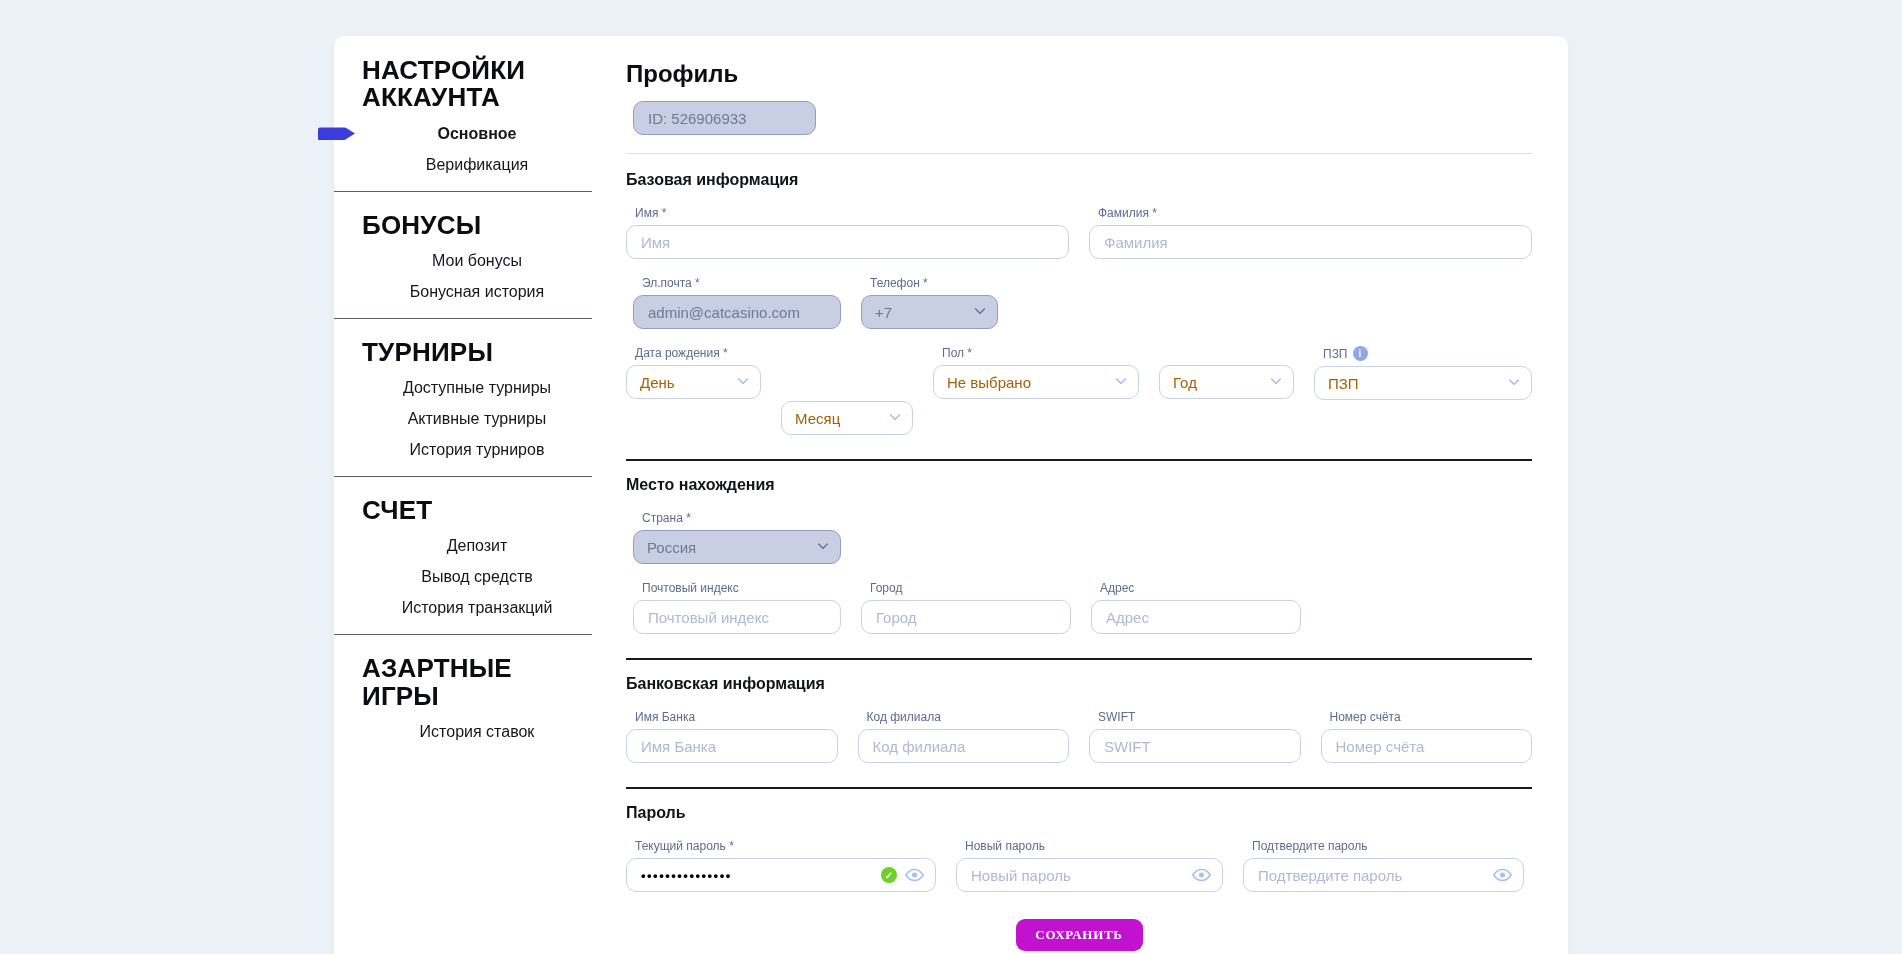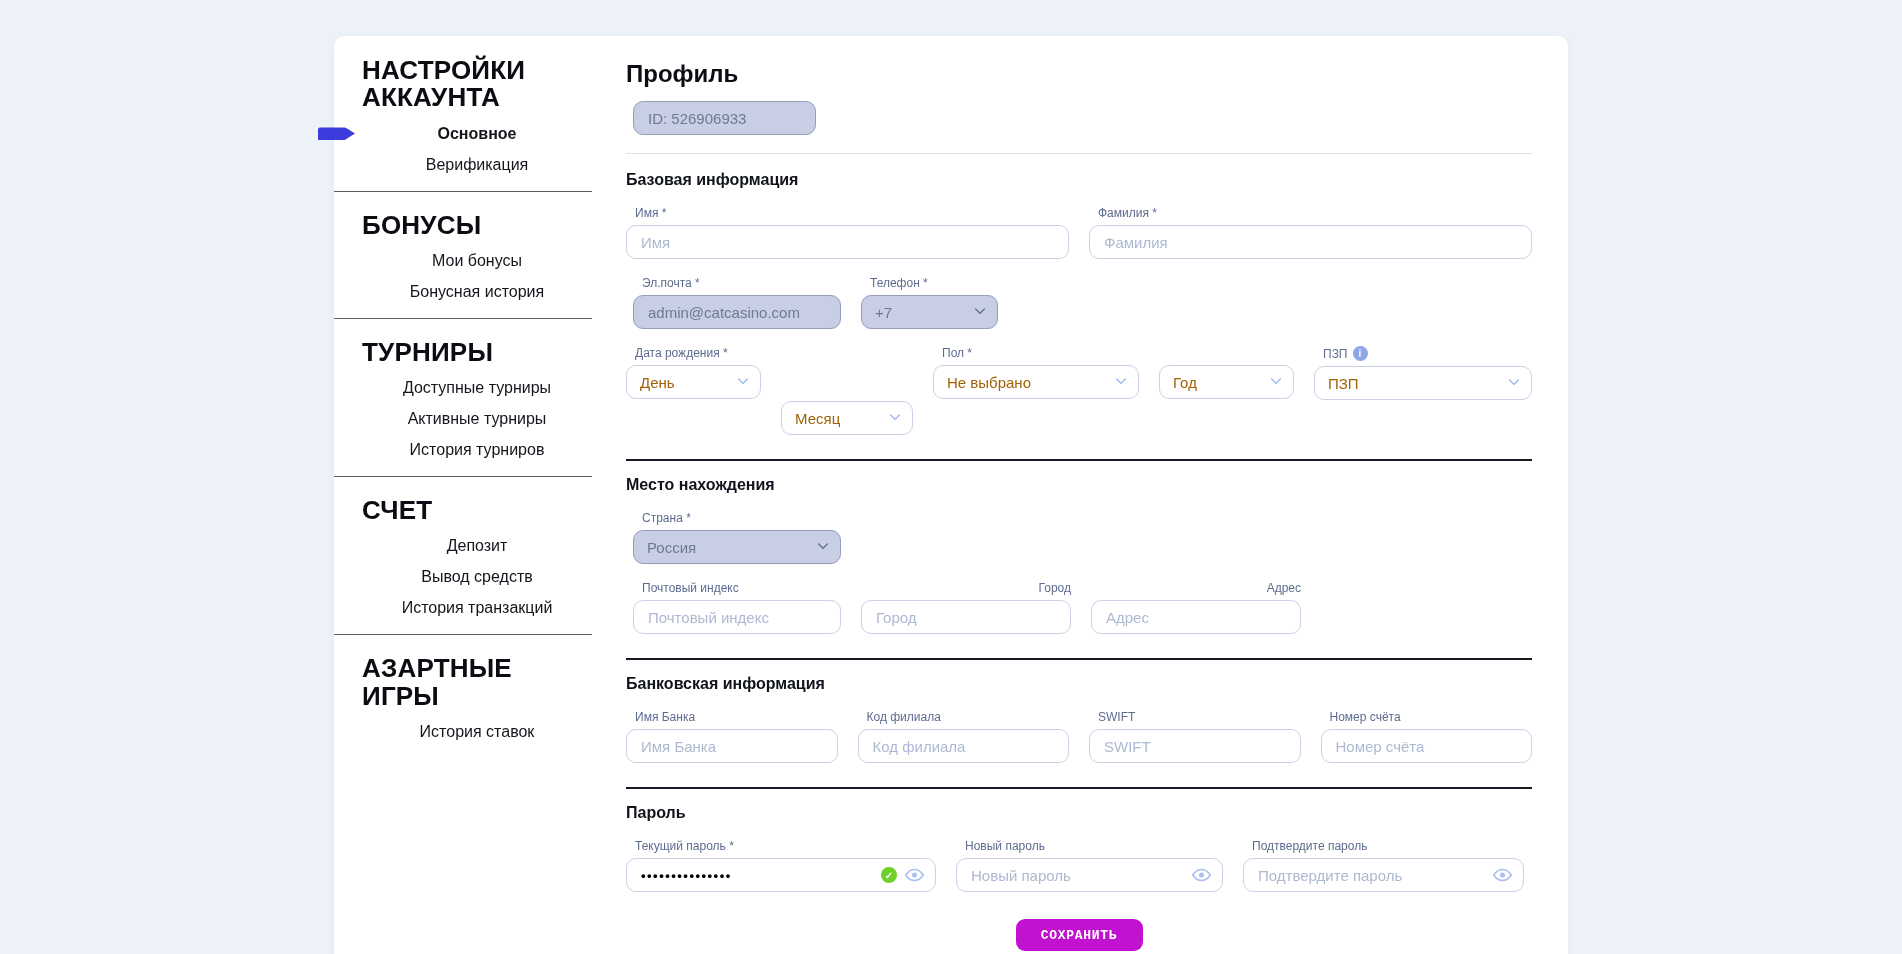--- a/index.html
+++ b/index.html
@@ -88,21 +88,21 @@
     transform:rotate(45deg) translate(-2px,-2px);
   }
   .fselect.disabled .chev { border-color:#6f7b9d; }
   
   .w-flex { flex:1; }
   .w215 { width:215px; flex:0 0 215px;padding-left:7px; }
   .w137 { width:137px; flex:0 0 137px; }
   .w135 { width:135px; flex:0 0 135px; }
   .w132 { width:132px; flex:0 0 132px;gap:36px; }
   .w206 { width:206px; flex:0 0 206px; }
-  .w210 { width:210px; flex:0 0 210px;align-items:flex-end; }
+  .w210 { width:210px; flex:0 0 210px; }
   .w310 { width:310px; flex:0 0 310px; }
   .w267 { width:267px; flex:0 0 267px; }
   .w281 { width:281px; flex:0 0 281px; }
   
   .input-wrap { position:relative; }
   .input-icons {
     position:absolute; right:12px; top:50%;
     transform:translateY(-50%);
     display:flex; align-items:center; gap:8px;
   }
@@ -122,21 +122,21 @@
     background:#8ea6ea; color:#fff;
     font-size:10px; font-weight:700; font-style:normal;
     display:inline-flex; align-items:center; justify-content:center;
     cursor:pointer;
   }
   .save-btn {
     display:block; margin:27px auto 0;
     min-width:127px; height:32px; padding:0 18px;
     background:#c113cf; color:#fff;
     border:none; border-radius:9px;
-    font-family:Liberation Mono, monospace;
+    font-family:Liberation Serif, serif;
     font-size:13px; font-weight:800; letter-spacing:0.7px;
     cursor:pointer;
   }
 </style>
 </head>
 <body>
 
 <div class="card">
 
   <nav class="sidebar">

